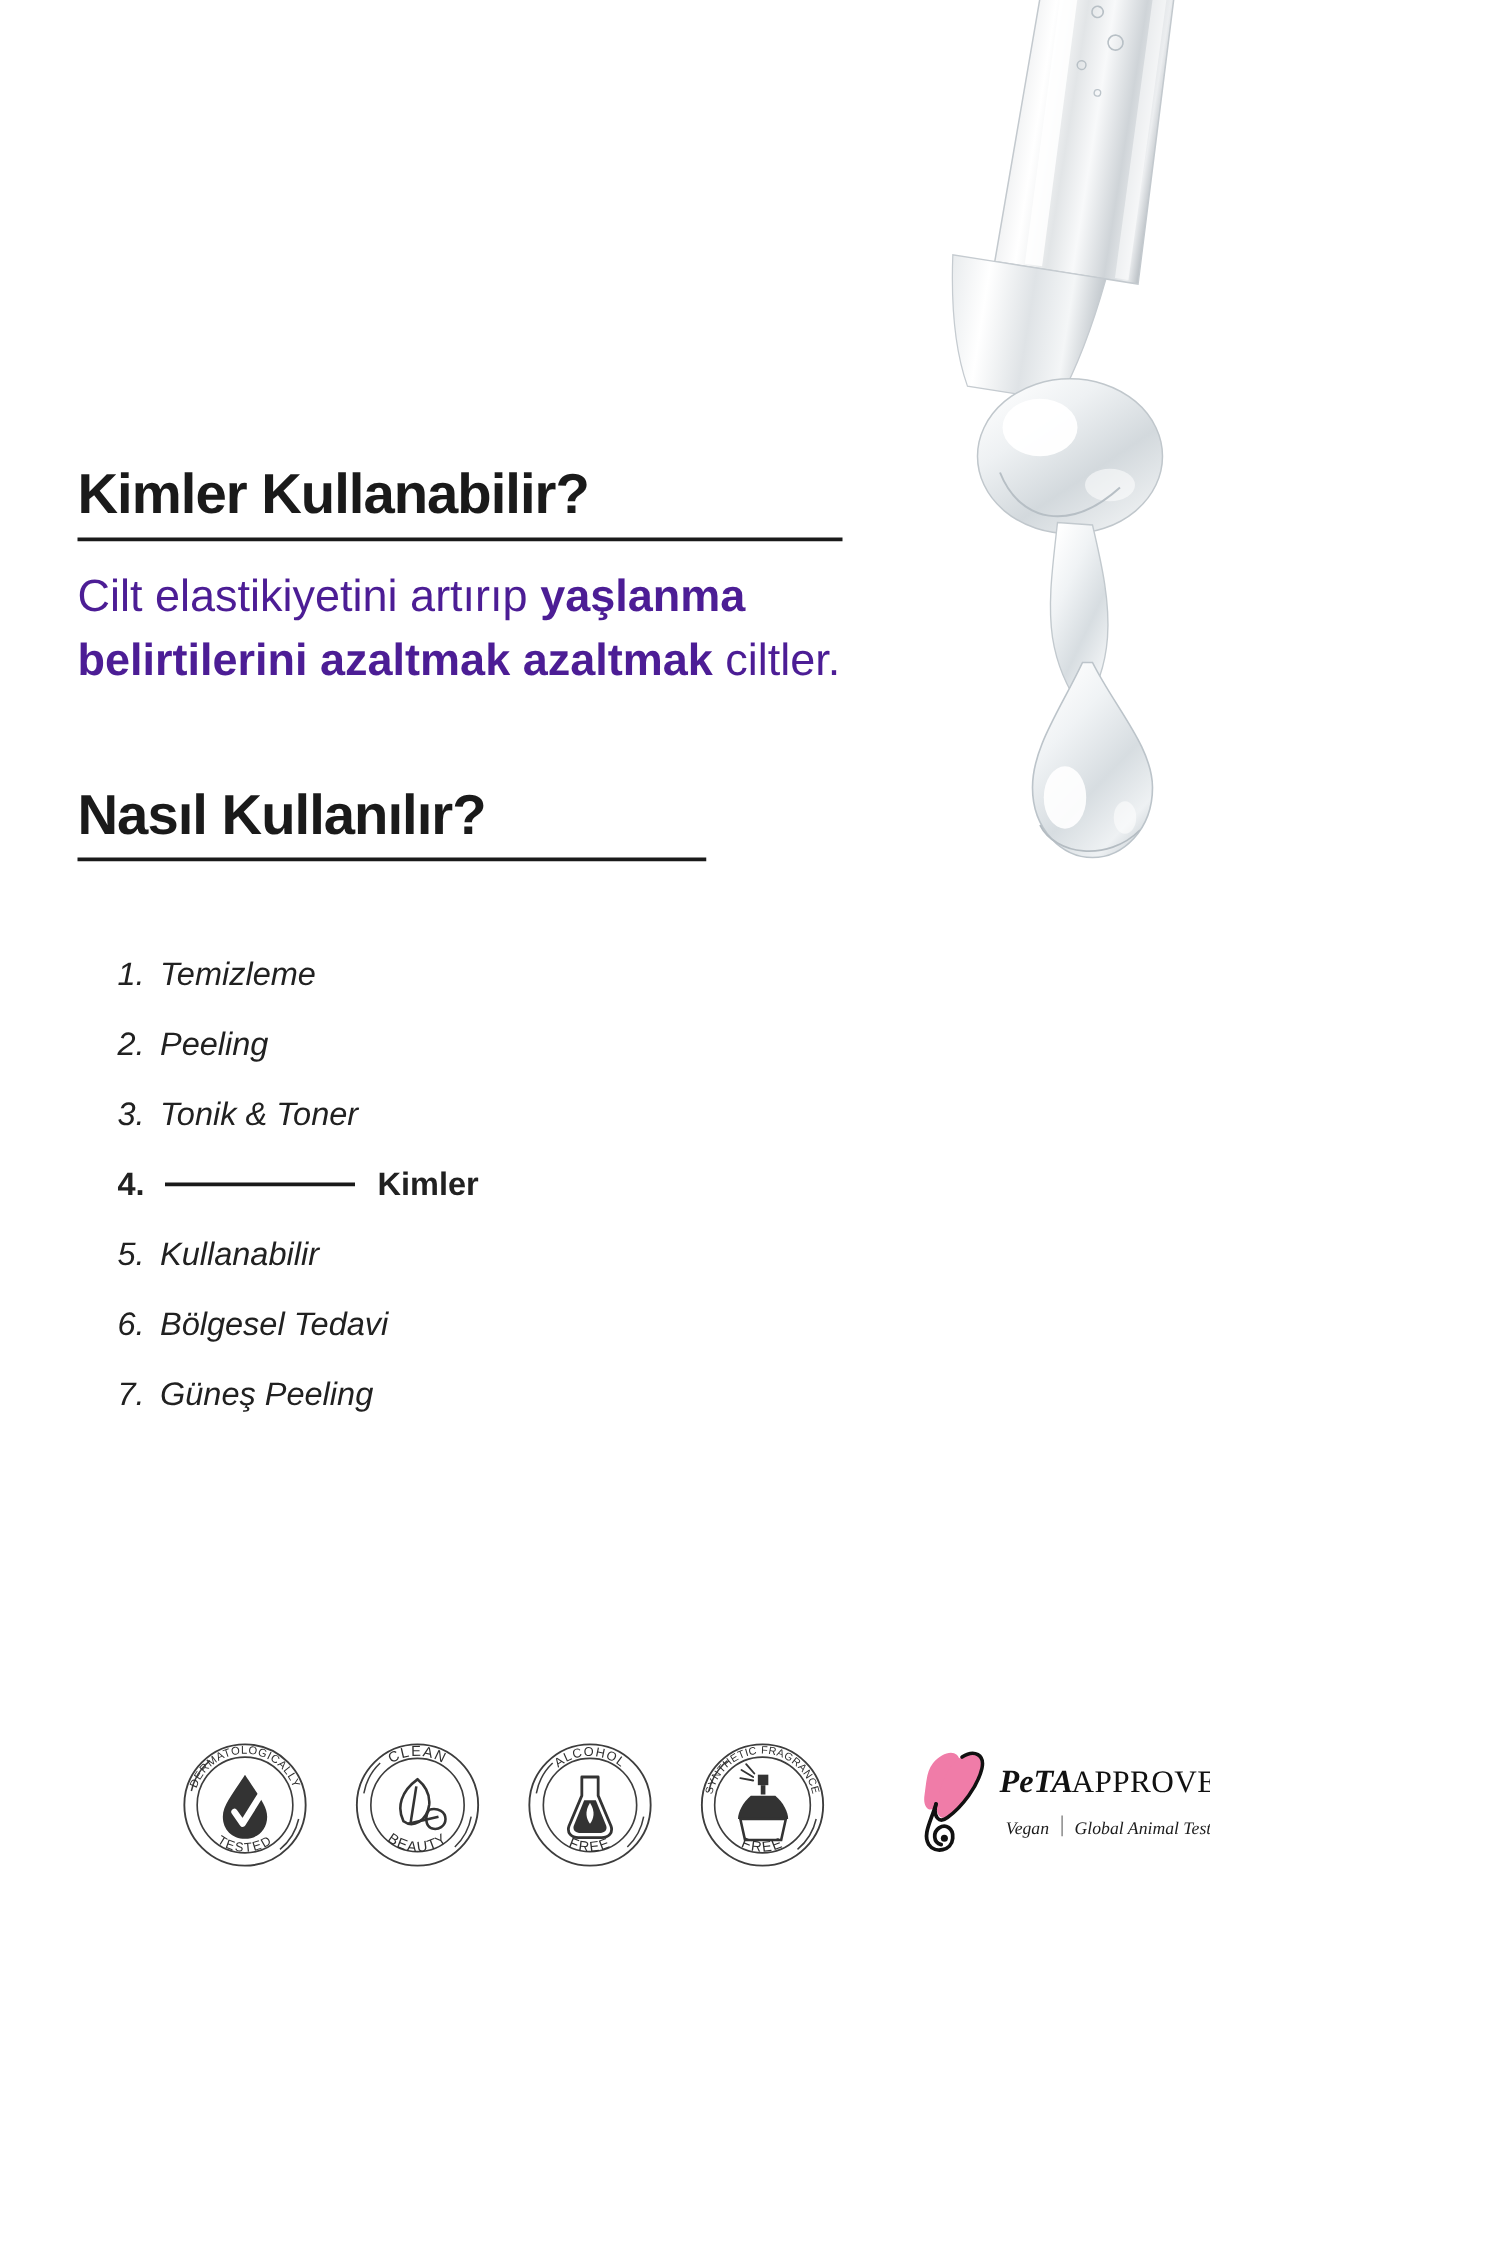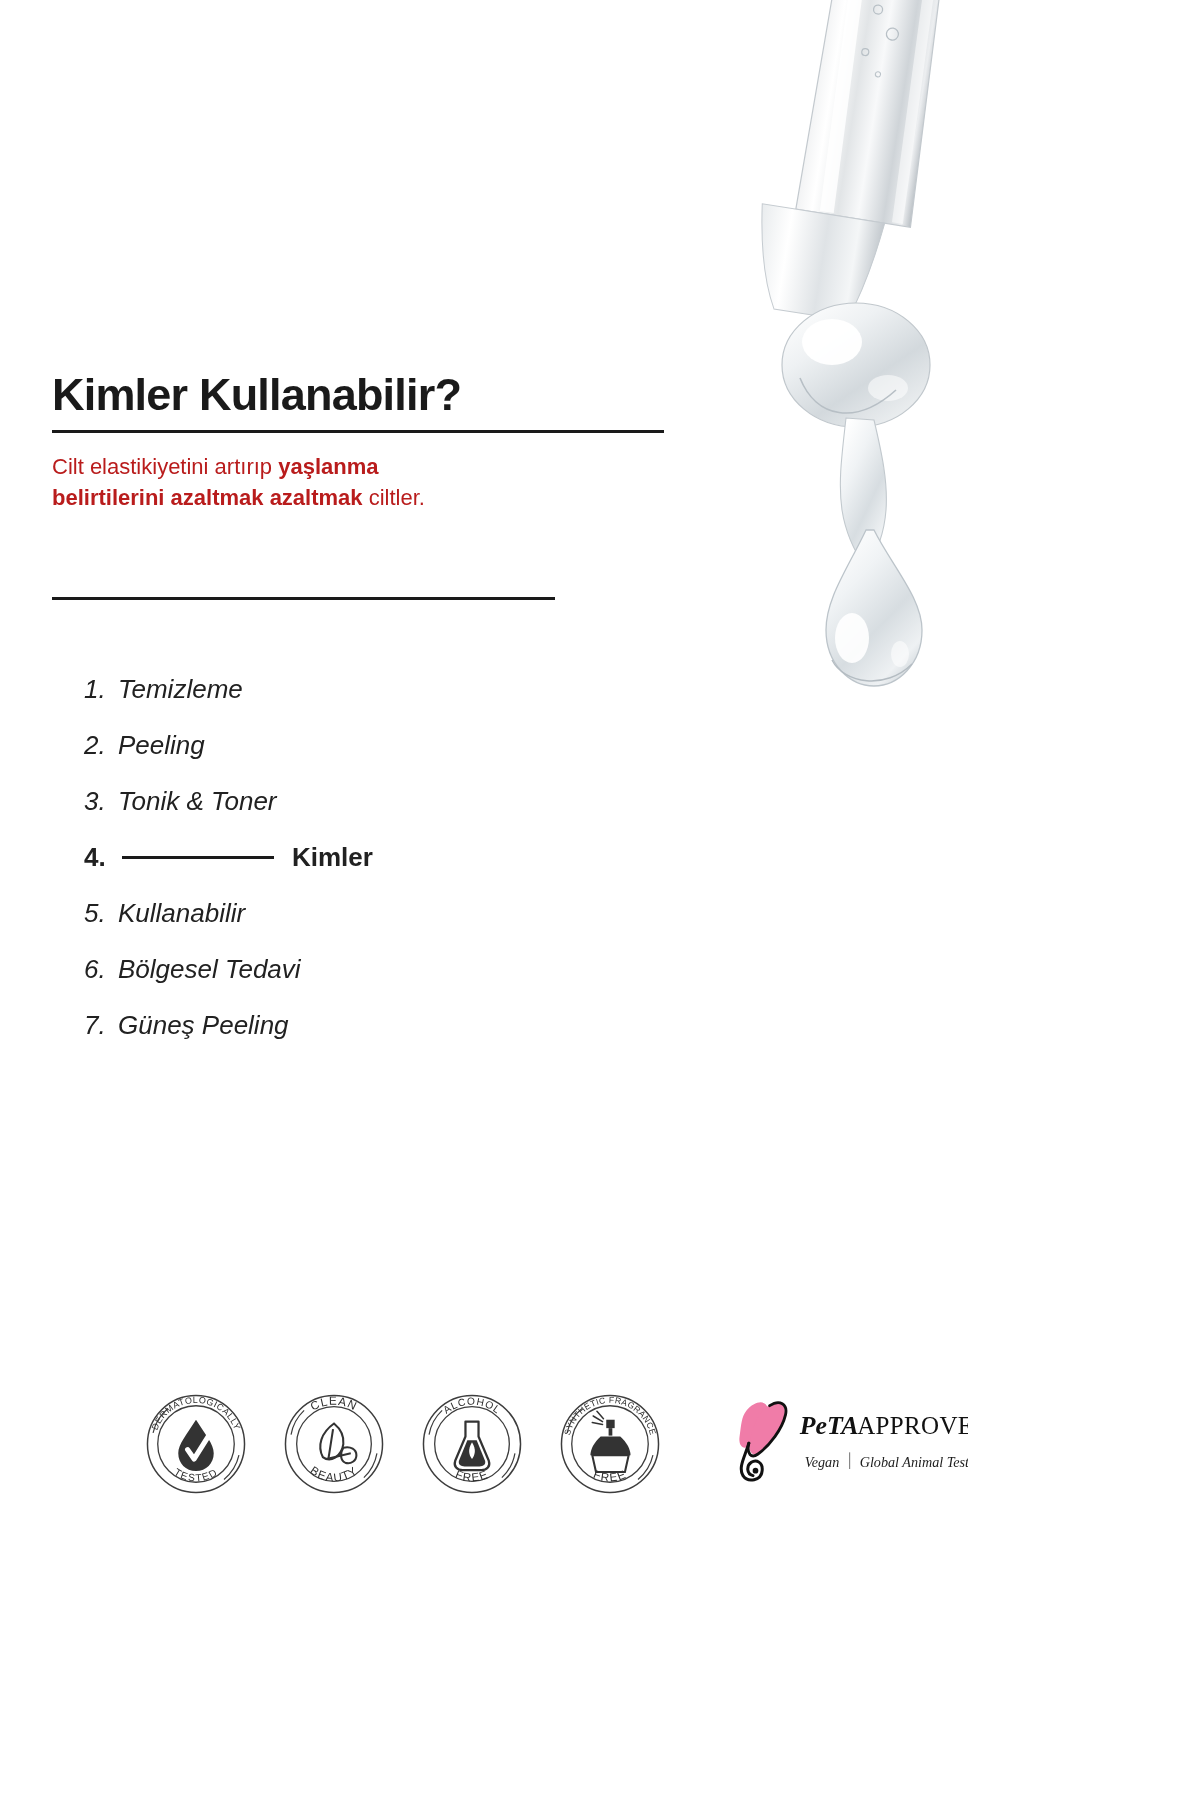--- a/index.html
+++ b/index.html
@@ -26,21 +26,21 @@
     top: -30px;
     right: 120px;
     width: 420px;
     height: 760px;
     pointer-events: none;
   }
 
   
   .content {
     position: absolute;
-    left: 52px;
+    left: 62px;
     top: 370px;
     width: 1010px;
   }
 
   .section { margin-bottom: 0; }
 
   .heading {
     font-size: 45px;
     font-weight: 700;
     letter-spacing: -0.8px;
@@ -52,23 +52,23 @@
   .heading-rule {
     height: 3px;
     background: #1a1a1a;
     margin-top: 10px;
     margin-bottom: 18px;
   }
   .rule-a { width: 612px; }
   .rule-b { width: 503px; }
 
   .body-text {
-    font-size: 22px;
+    font-size: 36px;
     line-height: 1.42;
-    color: #b91c1c;
+    color: #4c1d95;
     margin: 0;
     font-weight: 400;
   }
   .body-text b { font-weight: 700; }
 
   .gap-lg { height: 74px; }
   .gap-md { height: 44px; }
 
   
   .steps {
@@ -194,20 +194,21 @@
 
     <div class="section">
       <h2 class="heading">Kimler Kullanabilir?</h2>
       <div class="heading-rule rule-a"></div>
       <p class="body-text"><span>Cilt elastikiyetini artırıp </span><b>yaşlanma</b><br><b>belirtilerini azaltmak azaltmak</b><span> ciltler.</span></p>
     </div>
 
     <div class="gap-lg"></div>
 
     <div class="section">
+      <h2 class="heading">Nasıl Kullanılır?</h2>
       <div class="heading-rule rule-b"></div>
     </div>
 
     <div class="gap-md"></div>
 
     <ol class="steps">
       <li class="step">
         <span class="num">1.</span>
         <span>Temizleme</span>
       </li>

